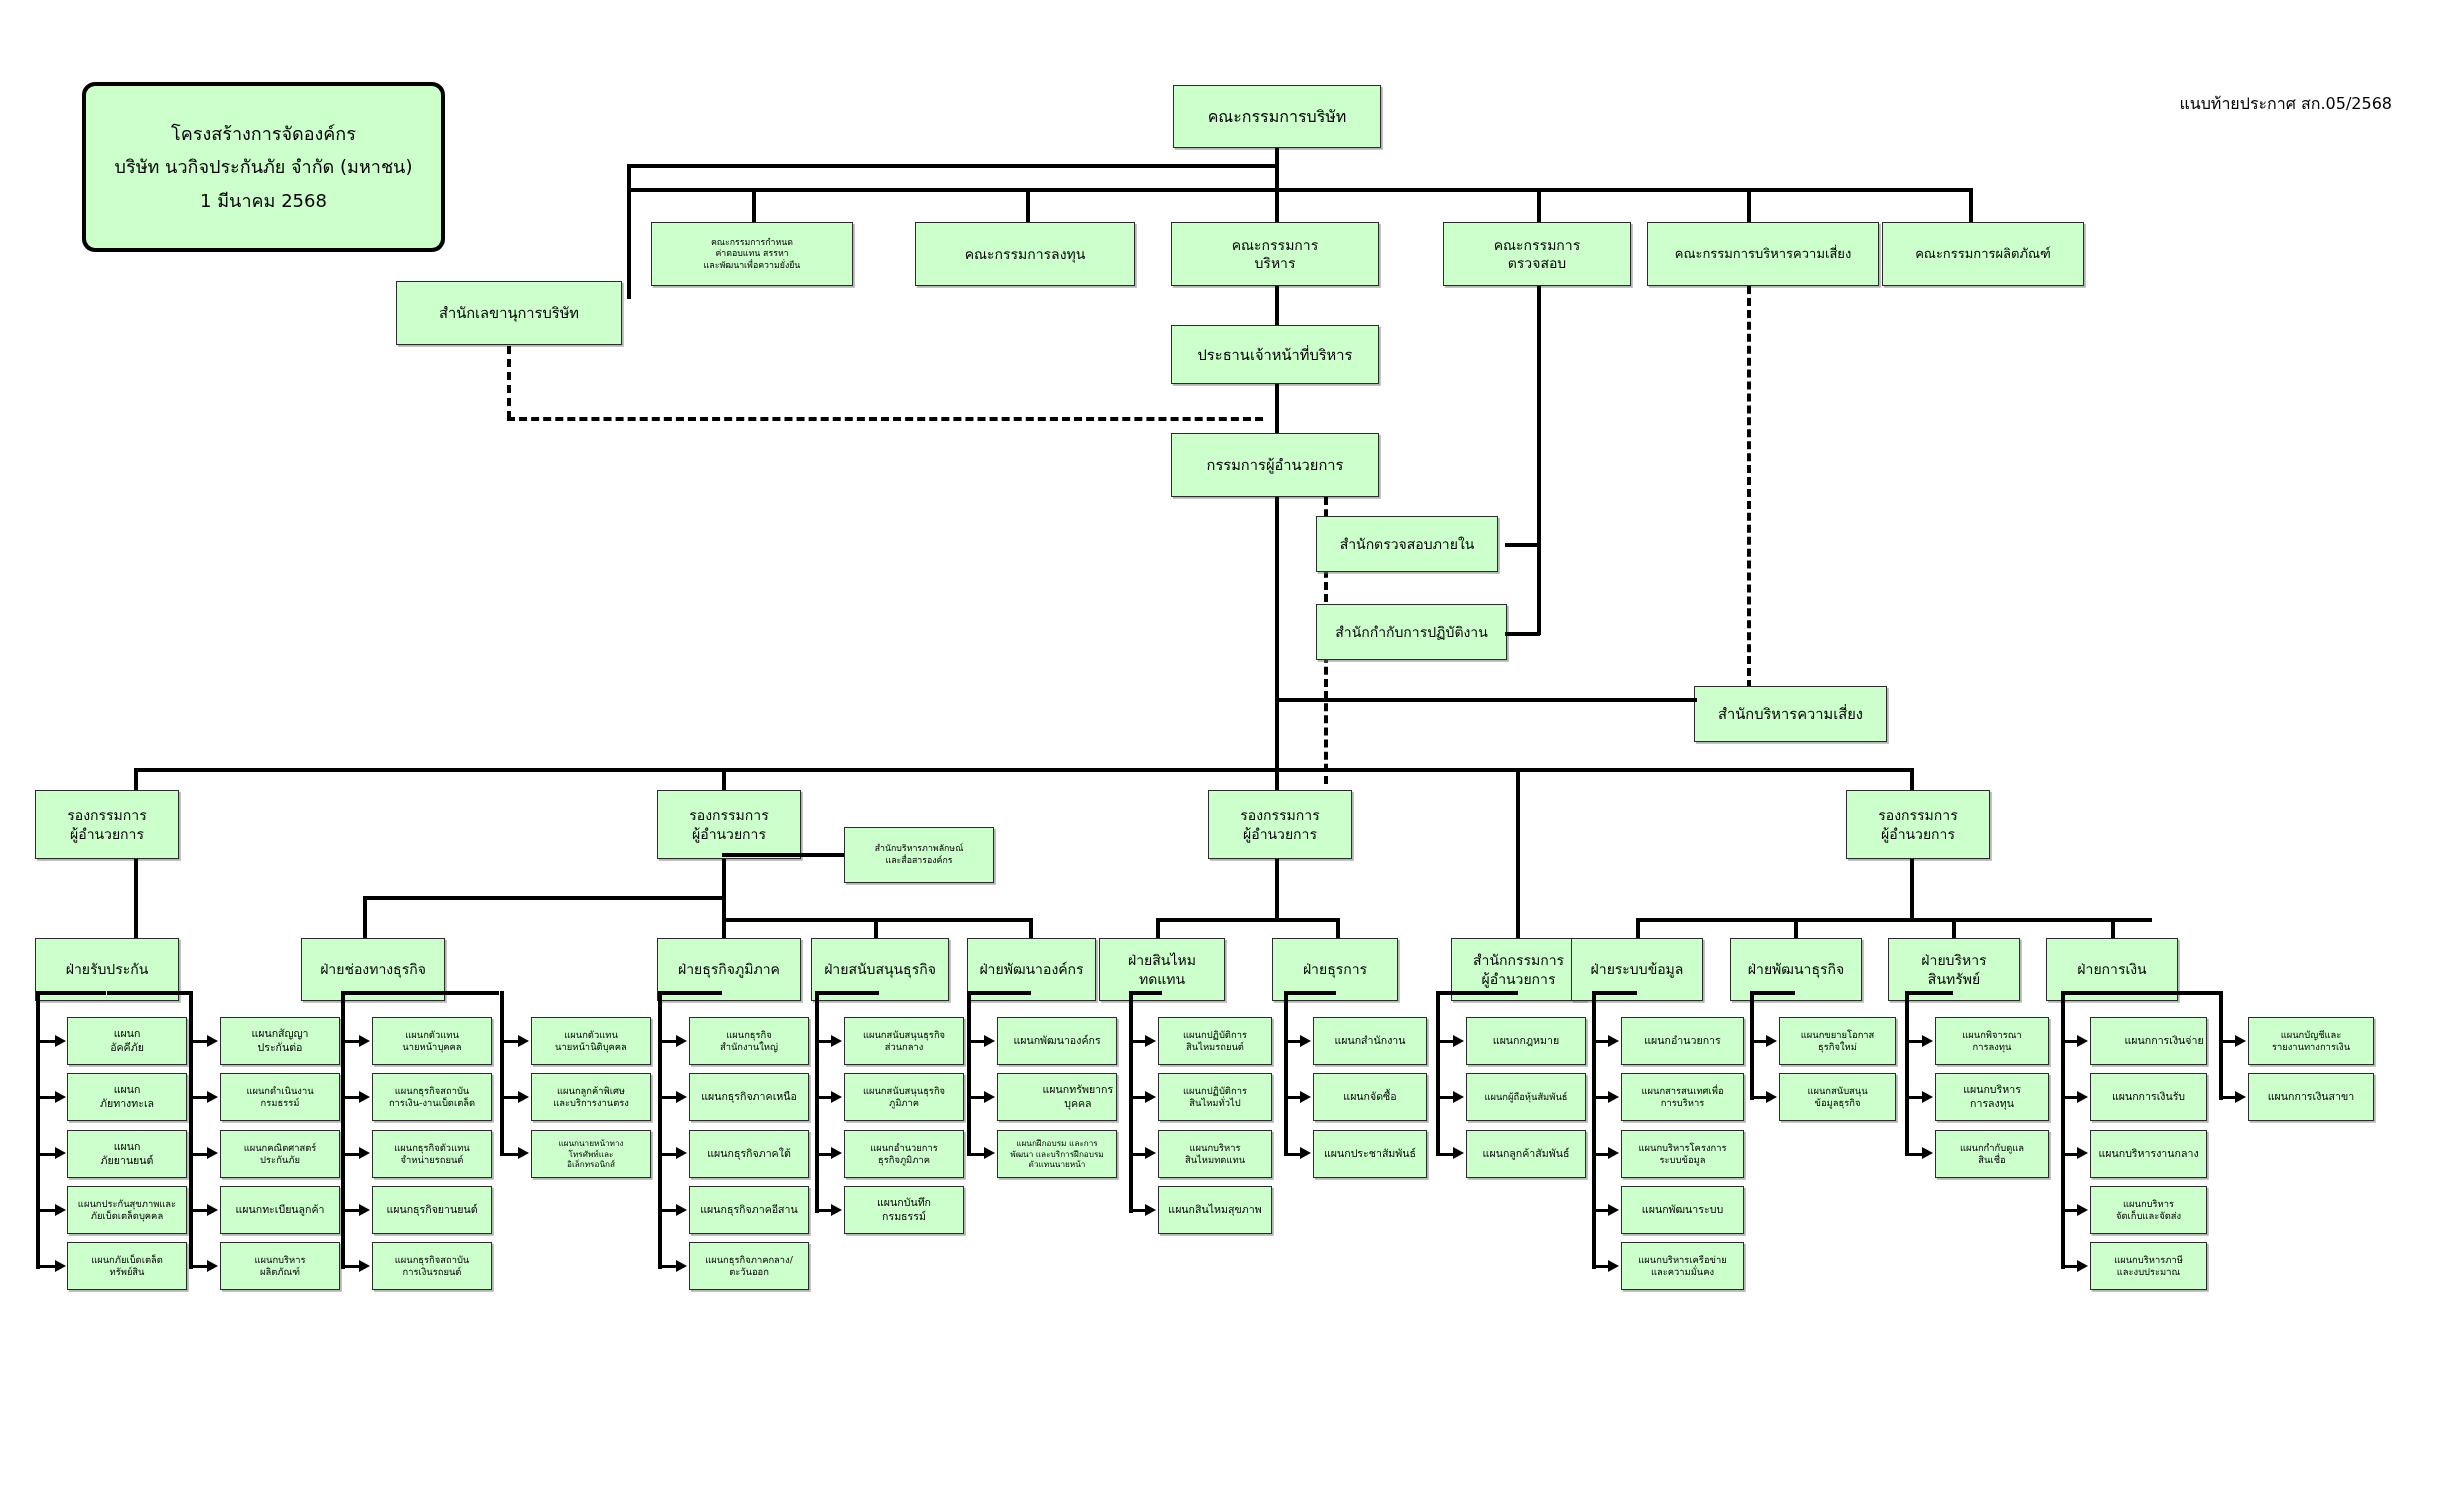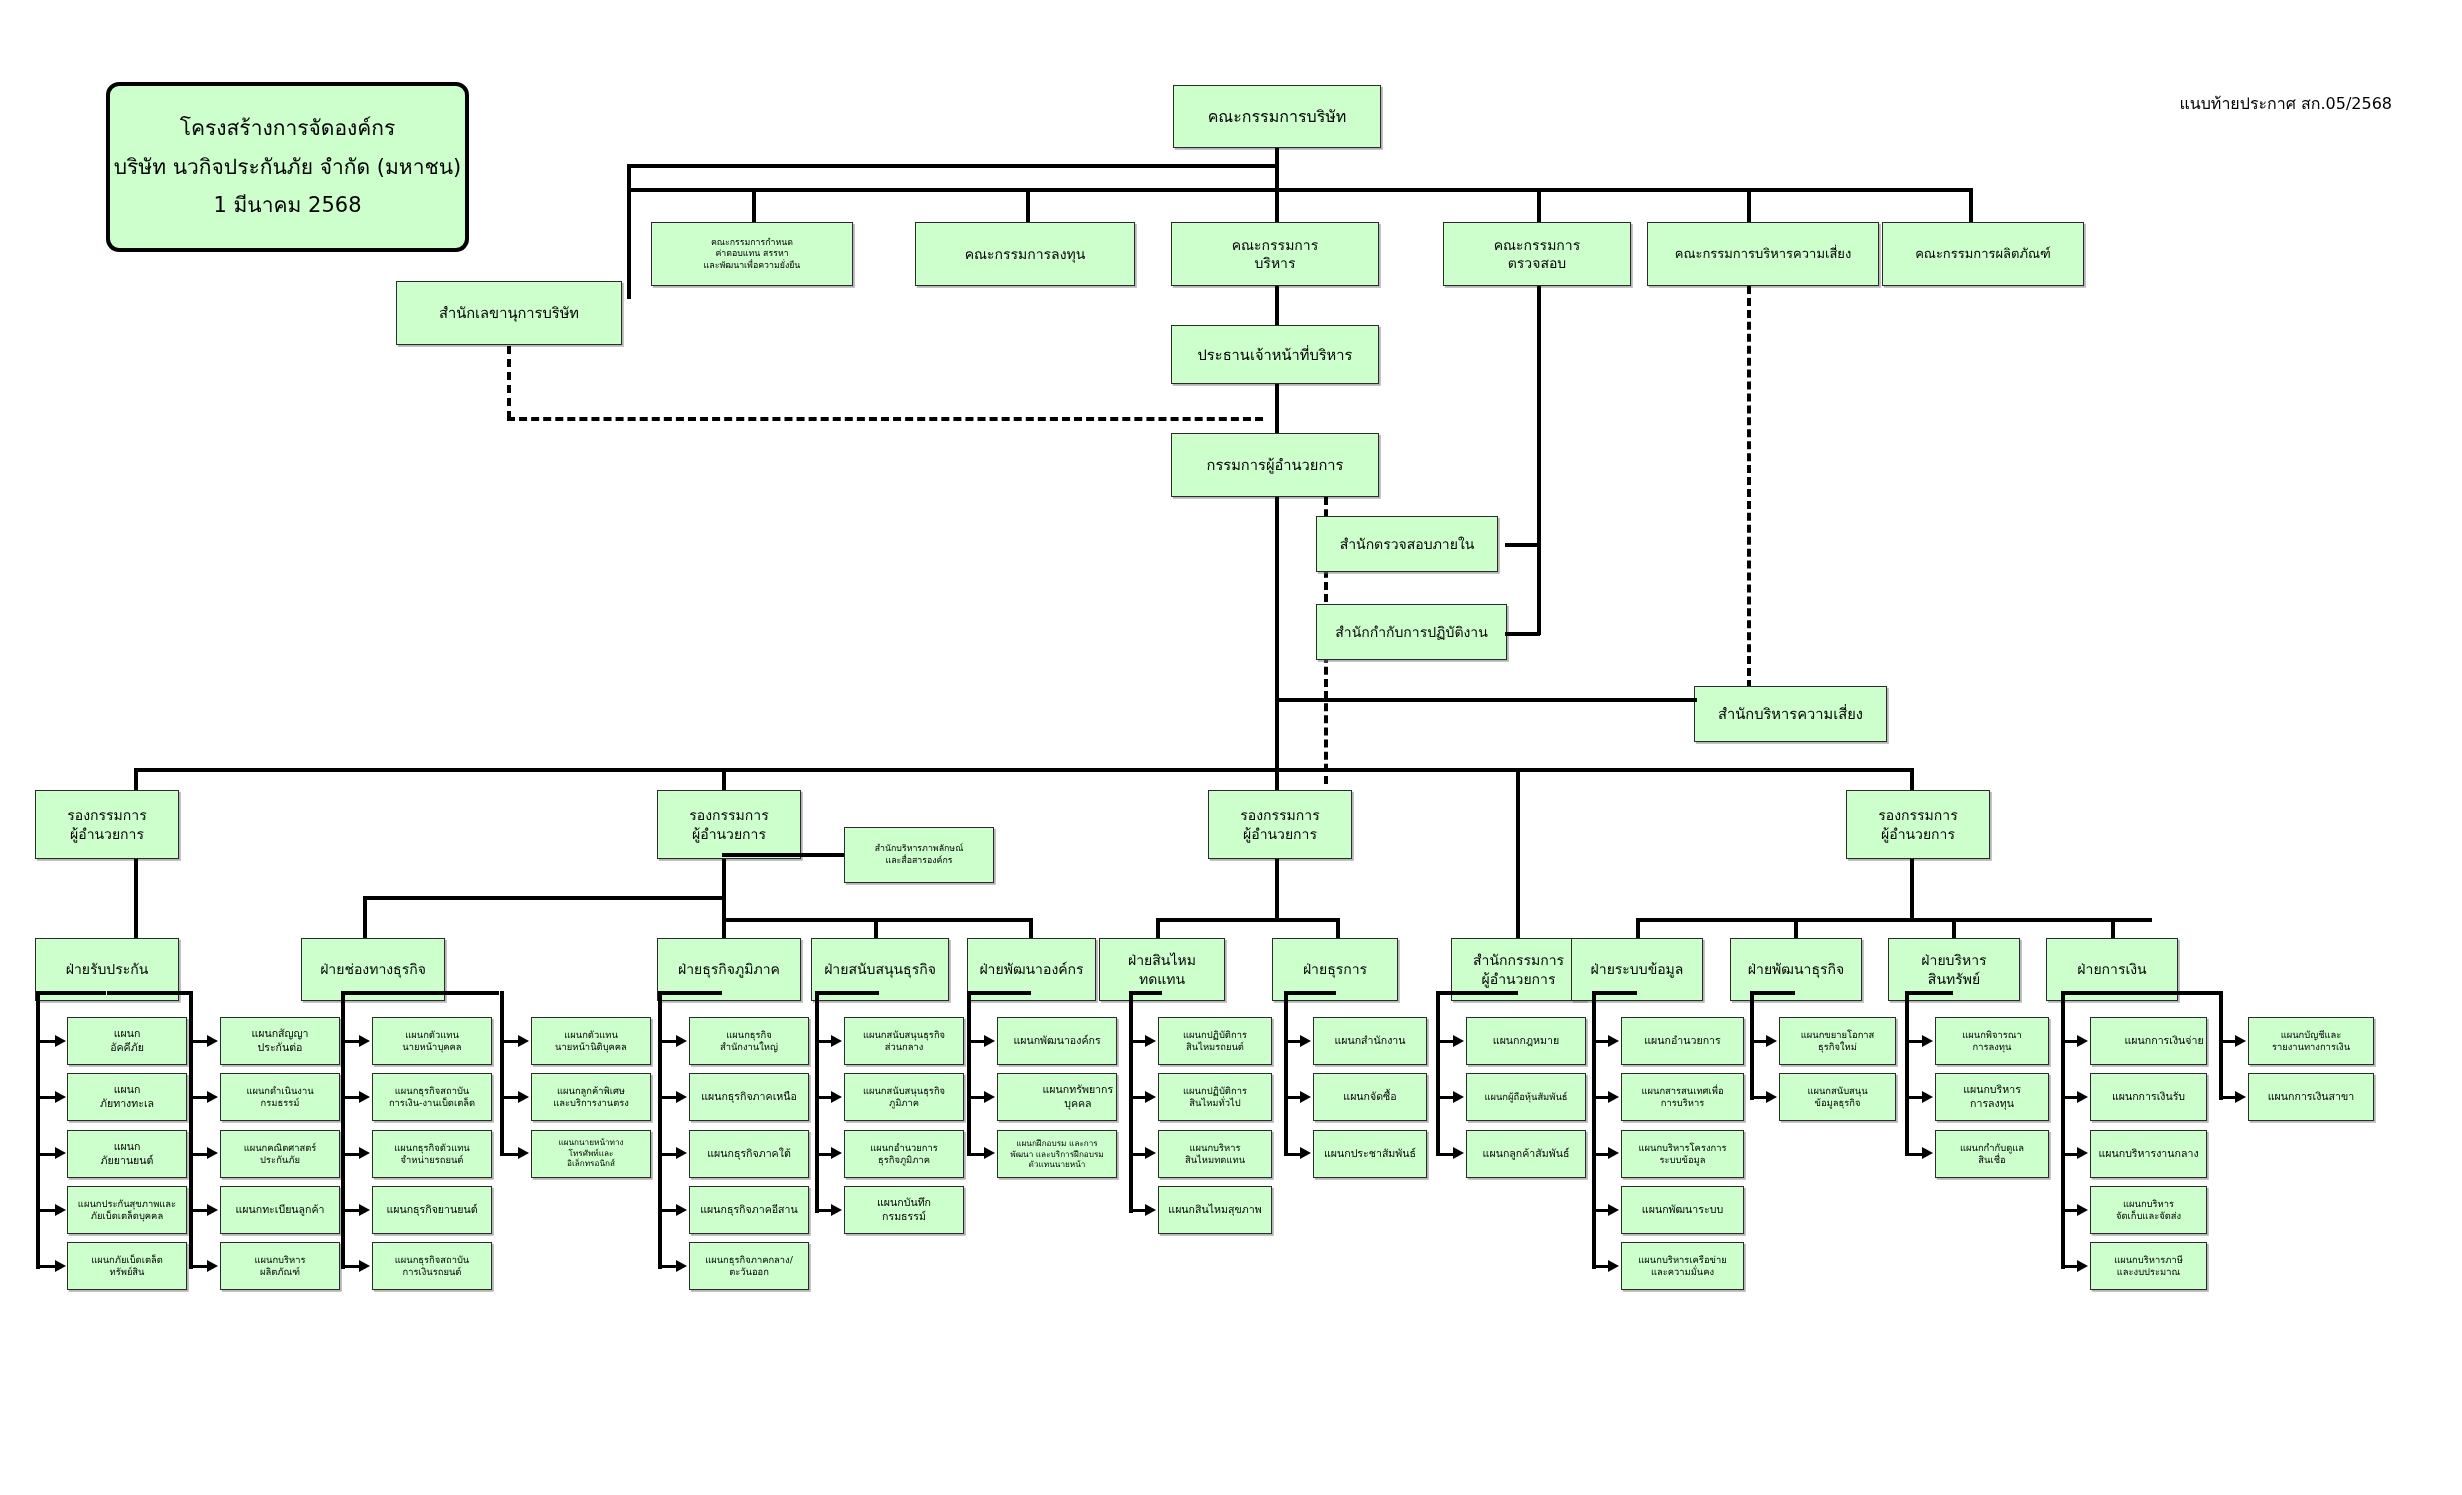--- a/index.html
+++ b/index.html
@@ -22,24 +22,23 @@
   .box span{display:block;width:100%;}
 
   .title-box{
     position:absolute;
     background:#ccffcc;
     border:4.1px solid #000;
     border-radius:13px;
     box-sizing:border-box;
     display:flex;flex-direction:column;align-items:center;justify-content:center;
     text-align:left;
-    font-size:21px;
+    font-size:18px;
     line-height:1.85;
     color:#000;
-    margin-left:24px;
   }
 
   .annot{
     position:absolute;
     font-size:16px;
     color:#000;
     white-space:nowrap;
   }
 
   
@@ -324,21 +323,21 @@
       <div class="arrow" style="left: 359px; top: 1260px;"></div>
       <div class="ln lnv" style="left: 341px; top: 991px; height: 278px;"></div>
       <div class="box f-dept" style="left: 531px; top: 1017px; width: 120px; height: 48px; white-space: pre-line; font-size: 9.4px;"><span>แผนกตัวแทน
 นายหน้านิติบุคคล</span></div>
       <div class="ln lnh-thin" style="left: 500px; top: 1040px; width: 19.3px;"></div>
       <div class="arrow" style="left: 518px; top: 1035px;"></div>
       <div class="box f-dept" style="left: 531px; top: 1073px; width: 120px; height: 48px; white-space: pre-line; font-size: 9.4px;"><span>แผนกลูกค้าพิเศษ
 และบริการงานตรง</span></div>
       <div class="ln lnh-thin" style="left: 500px; top: 1096px; width: 19.3px;"></div>
       <div class="arrow" style="left: 518px; top: 1091px;"></div>
-      <div class="box f-dept" style="left: 531px; top: 1130px; width: 120px; height: 48px; white-space: pre-line; font-size: 8.2px; font-family: Liberation Serif, serif;"><span>แผนกนายหน้าทาง
+      <div class="box f-dept" style="left: 531px; top: 1130px; width: 120px; height: 48px; white-space: pre-line; font-size: 8.2px;"><span>แผนกนายหน้าทาง
 โทรศัพท์และ
 อิเล็กทรอนิกส์</span></div>
       <div class="ln lnh-thin" style="left: 500px; top: 1153px; width: 19.3px;"></div>
       <div class="arrow" style="left: 518px; top: 1147px;"></div>
       <div class="ln lnv" style="left: 500px; top: 991px; height: 165px;"></div>
       <div class="box f-dept" style="left: 689px; top: 1017px; width: 120px; height: 48px; white-space: pre-line; font-size: 9.4px;"><span>แผนกธุรกิจ
 สำนักงานใหญ่</span></div>
       <div class="ln lnh-thin" style="left: 658px; top: 1040px; width: 19.3px;"></div>
       <div class="arrow" style="left: 676px; top: 1035px;"></div>
       <div class="box f-dept" style="left: 689px; top: 1073px; width: 120px; height: 48px; white-space: pre-line; font-size: 10.6px;"><span>แผนกธุรกิจภาคเหนือ</span></div>

